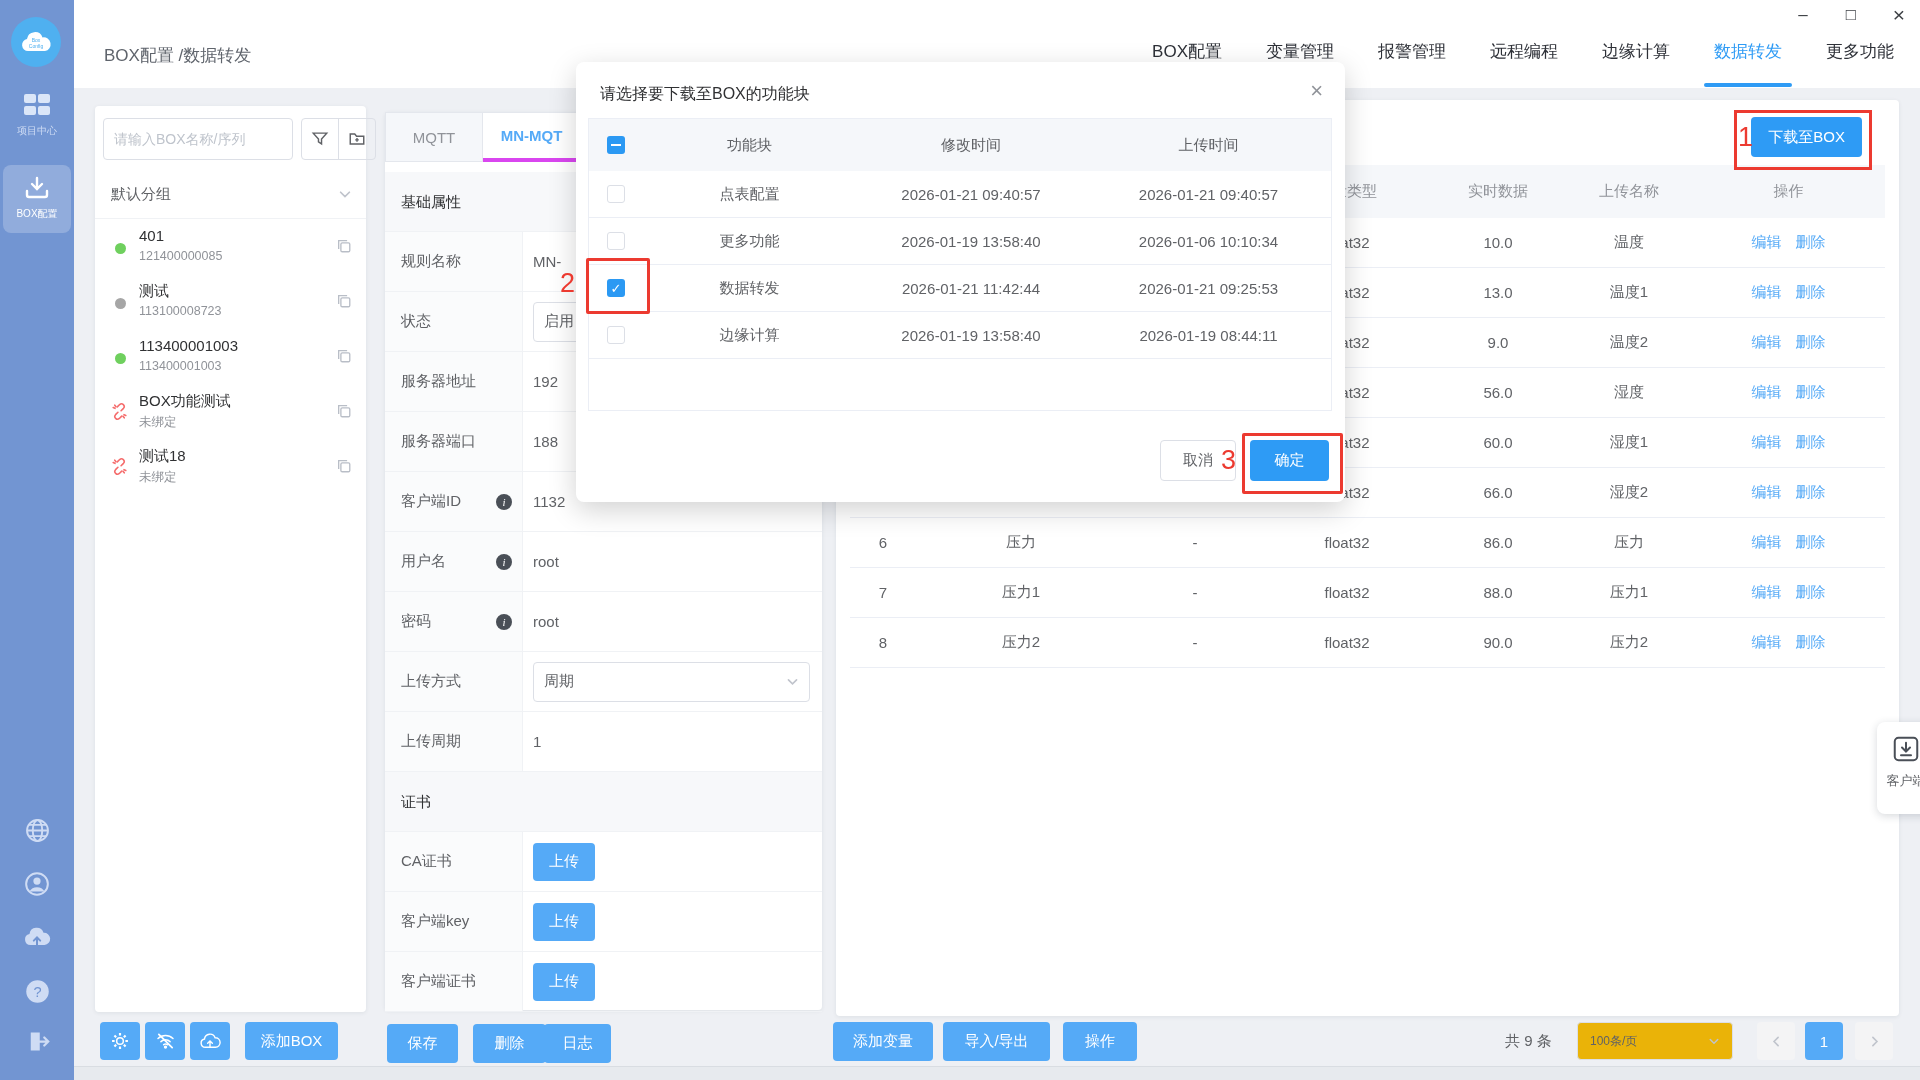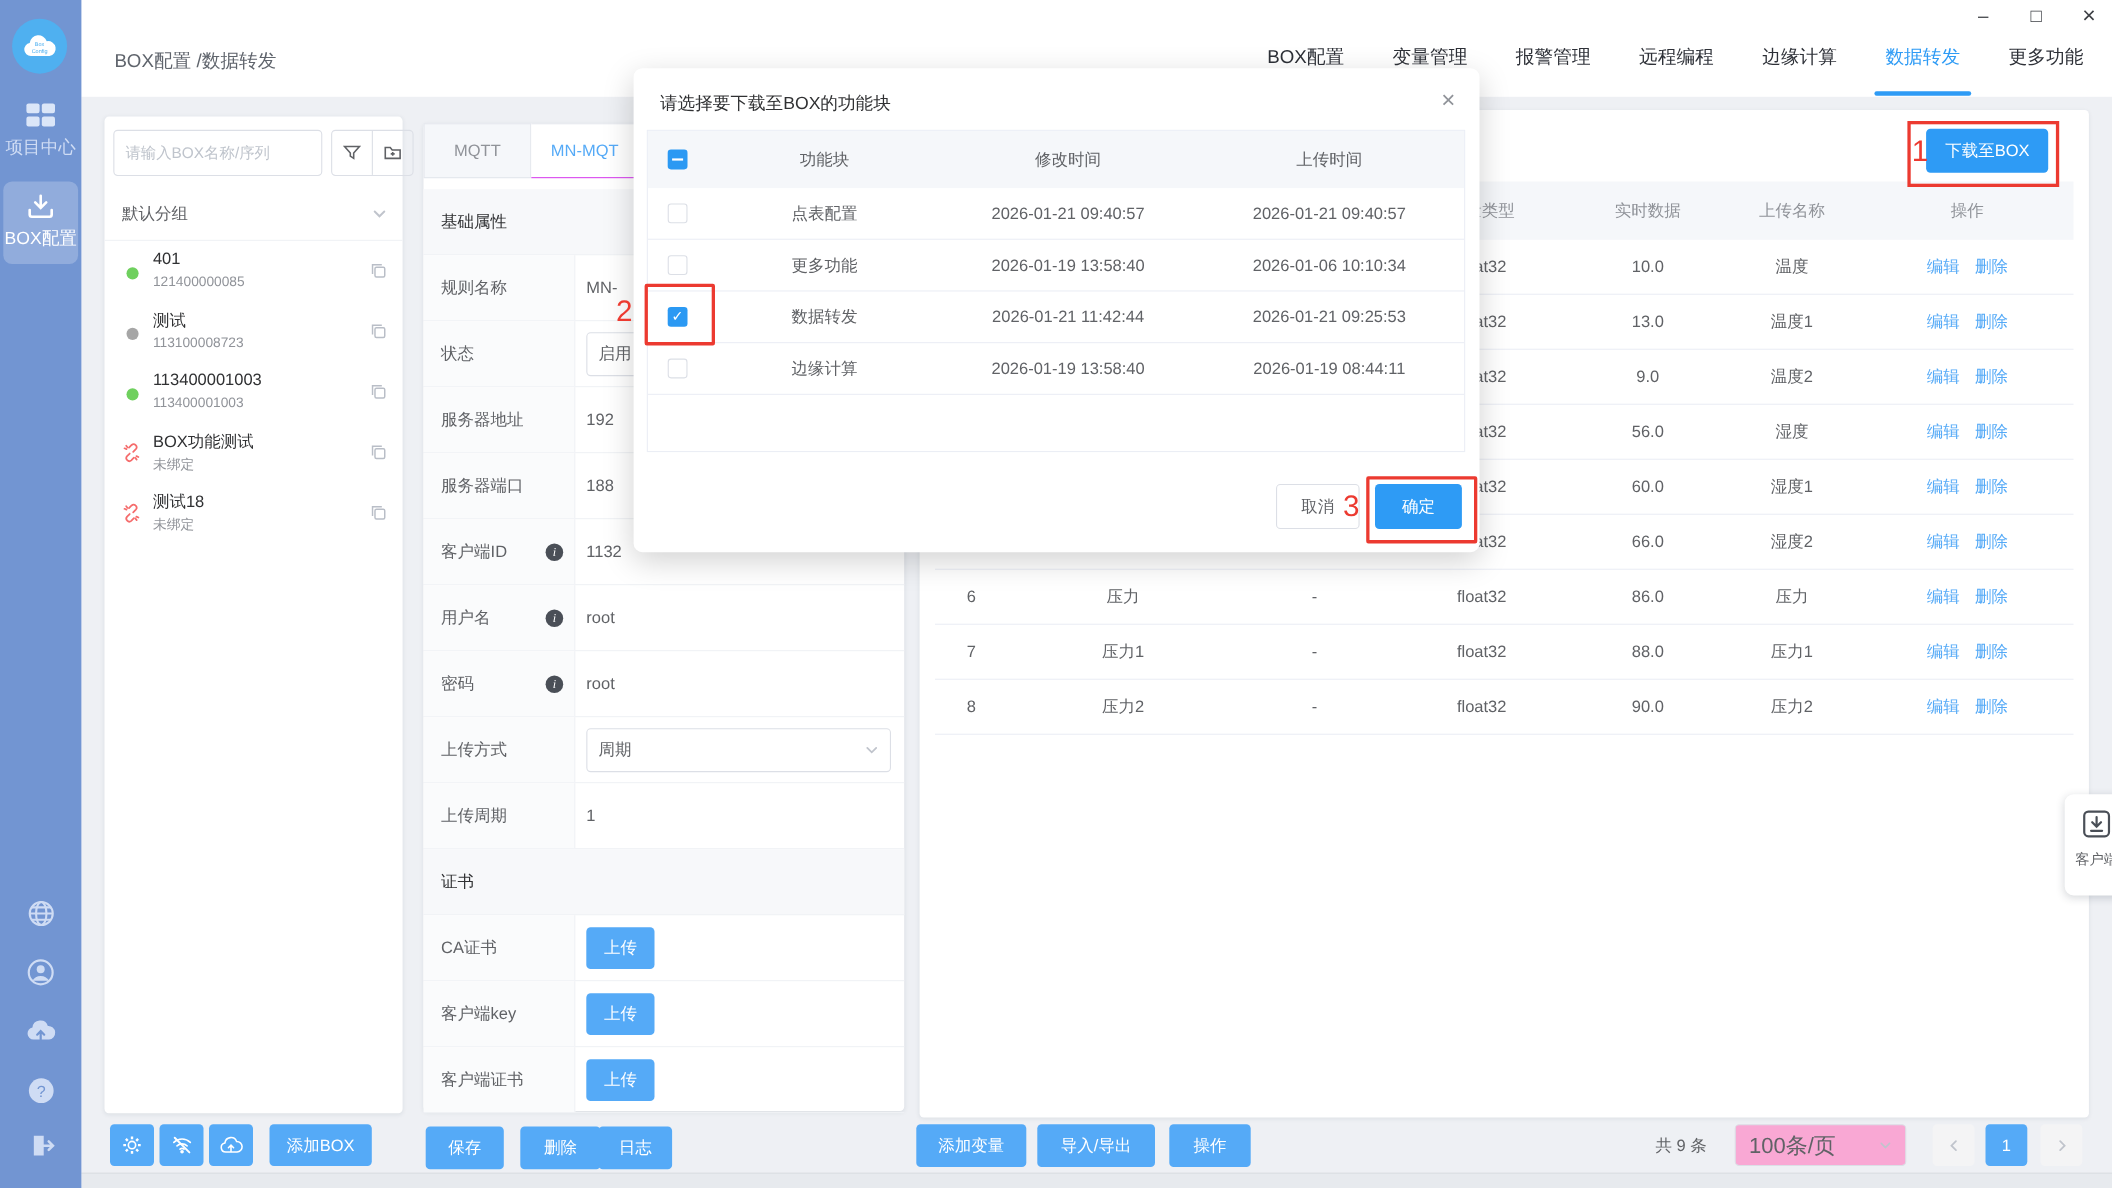--- a/index.html
+++ b/index.html
@@ -9,21 +9,21 @@
     background:#ffffff;color:#606266;
   }
   svg{display:block;}
   
   .win-controls{position:absolute;top:4px;right:8px;display:flex;gap:22px;z-index:60;color:#3c3f44;}
   .win-btn{width:26px;height:22px;display:flex;align-items:center;justify-content:center;font-size:17px;}
   
   .sidebar{position:absolute;left:0;top:0;width:74px;height:1080px;background:#7295d2;z-index:30;}
   .logo{position:absolute;left:11px;top:17px;width:50px;height:50px;border-radius:50%;
     background:#4fb0f0;display:flex;align-items:center;justify-content:center;}
-  .side-item{position:absolute;left:0;width:74px;text-align:center;color:#cfdcf4;font-size:16px;}
+  .side-item{position:absolute;left:0;width:74px;text-align:center;color:#cfdcf4;font-size:10px;}
   .side-item .ic{margin:0 auto 6px auto;width:28px;height:26px;color:#dbe6f8;}
   .side-item.active{left:3px;width:68px;background:rgba(255,255,255,.22);border-radius:8px;
     padding:10px 0 12px 0;color:#ffffff;}
   .side-item.active .ic{color:#ffffff;}
   .side-bottom{position:absolute;left:0;width:74px;display:flex;justify-content:center;color:#cfdcf4;}
   
   .breadcrumb{position:absolute;left:104px;top:44px;font-size:17px;color:#5f646c;z-index:2;}
   .nav-tabs{position:absolute;top:40px;right:26px;height:47px;display:flex;gap:44px;z-index:2;}
   .nav-tab{position:relative;font-size:17px;color:#2e3138;padding-bottom:18px;white-space:nowrap;}
   .nav-tab.active{color:#2e9bf5;}
@@ -63,21 +63,21 @@
   
   .btn{display:flex;align-items:center;justify-content:center;background:#55aaf7;color:#fff;
     border-radius:4px;font-size:15px;white-space:nowrap;}
   .btn.square{width:40px;}
   .abs{position:absolute;z-index:3;}
   
   .form-tabs{display:flex;height:50px;}
   .form-tab{width:98px;display:flex;align-items:center;justify-content:center;font-size:15px;
     border:1px solid #e4e7ed;box-sizing:border-box;}
   .form-tab.inactive{background:#f5f7fa;color:#909399;}
-  .form-tab.active{background:#fff;color:#55aaf7;border-left:none;border-bottom:1px solid #d946ef;}
+  .form-tab.active{background:#fff;color:#55aaf7;border-left:none;border-bottom:4px solid #d946ef;font-weight:bold;}
   .form{margin-top:10px;}
   .f-section{height:59px;line-height:59px;background:#f7f8fa;color:#303133;font-size:15px;
     padding-left:16px;border-bottom:1px solid #f0f2f5;}
   .f-row{display:flex;height:59px;border-bottom:1px solid #f0f2f5;}
   .f-label{width:138px;box-sizing:border-box;background:#fafbfc;border-right:1px solid #f0f2f5;
     display:flex;align-items:center;padding-left:16px;font-size:15px;color:#606266;position:relative;}
   .info-dot{position:absolute;right:10px;width:16px;height:16px;border-radius:50%;background:#4a4f57;
     color:#fff;font-size:11px;font-style:italic;display:flex;align-items:center;justify-content:center;
     font-family:"Liberation Serif","DejaVu Serif",serif;}
   .f-value{flex:1;display:flex;align-items:center;padding-left:10px;font-size:15px;color:#606266;}
@@ -91,23 +91,23 @@
   .anno{position:absolute;color:#ec3a30;font-size:27px;z-index:56;font-family:"Liberation Sans","DejaVu Sans",sans-serif;}
   .vtable{position:absolute;left:14px;top:65px;width:1035px;}
   .v-head{display:flex;height:53px;background:#f5f7fa;color:#909399;font-size:15px;align-items:center;}
   .v-row{display:flex;height:49px;border-bottom:1px solid #ebeef5;align-items:center;font-size:15px;color:#606266;}
   .c1{width:66px;text-align:center;} .c2{width:210px;text-align:center;} .c3{width:138px;text-align:center;}
   .c4{width:166px;text-align:center;} .c5{width:136px;text-align:center;} .c6{width:126px;text-align:center;}
   .c7{width:193px;text-align:center;display:flex;justify-content:center;gap:14px;}
   .lnk{color:#55aaf7;}
   
   .pag-total{position:absolute;left:1505px;top:1032px;font-size:15px;color:#606266;z-index:3;}
-  .pag-size{position:absolute;left:1577px;top:1022px;width:156px;height:38px;background:#f9a8d4;
+  .pag-size{position:absolute;left:1577px;top:1022px;width:156px;height:38px;background:#eab308;
     border:1px solid #dcdfe6;border-radius:4px;display:flex;align-items:center;
-    justify-content:space-between;padding:0 12px;box-sizing:border-box;font-size:20px;color:#606266;z-index:3;}
+    justify-content:space-between;padding:0 12px;box-sizing:border-box;font-size:12px;color:#606266;z-index:3;}
   .pag-btn{position:absolute;top:1022px;width:38px;height:38px;border-radius:4px;background:#f4f4f5;
     display:flex;align-items:center;justify-content:center;color:#c0c4cc;z-index:3;}
   .pag-cur{position:absolute;top:1022px;left:1805px;width:38px;height:38px;border-radius:4px;
     background:#55aaf7;color:#fff;display:flex;align-items:center;justify-content:center;font-size:15px;z-index:3;}
   
   .client-float{position:absolute;left:1877px;top:722px;width:58px;height:92px;background:#fff;
     border-radius:8px 0 0 8px;box-shadow:0 2px 8px rgba(31,45,61,.18);z-index:6;
     display:flex;flex-direction:column;align-items:center;padding-top:12px;box-sizing:border-box;color:#4a4f57;}
   .client-float .lbl{margin-top:8px;font-size:13px;color:#606266;}
   

